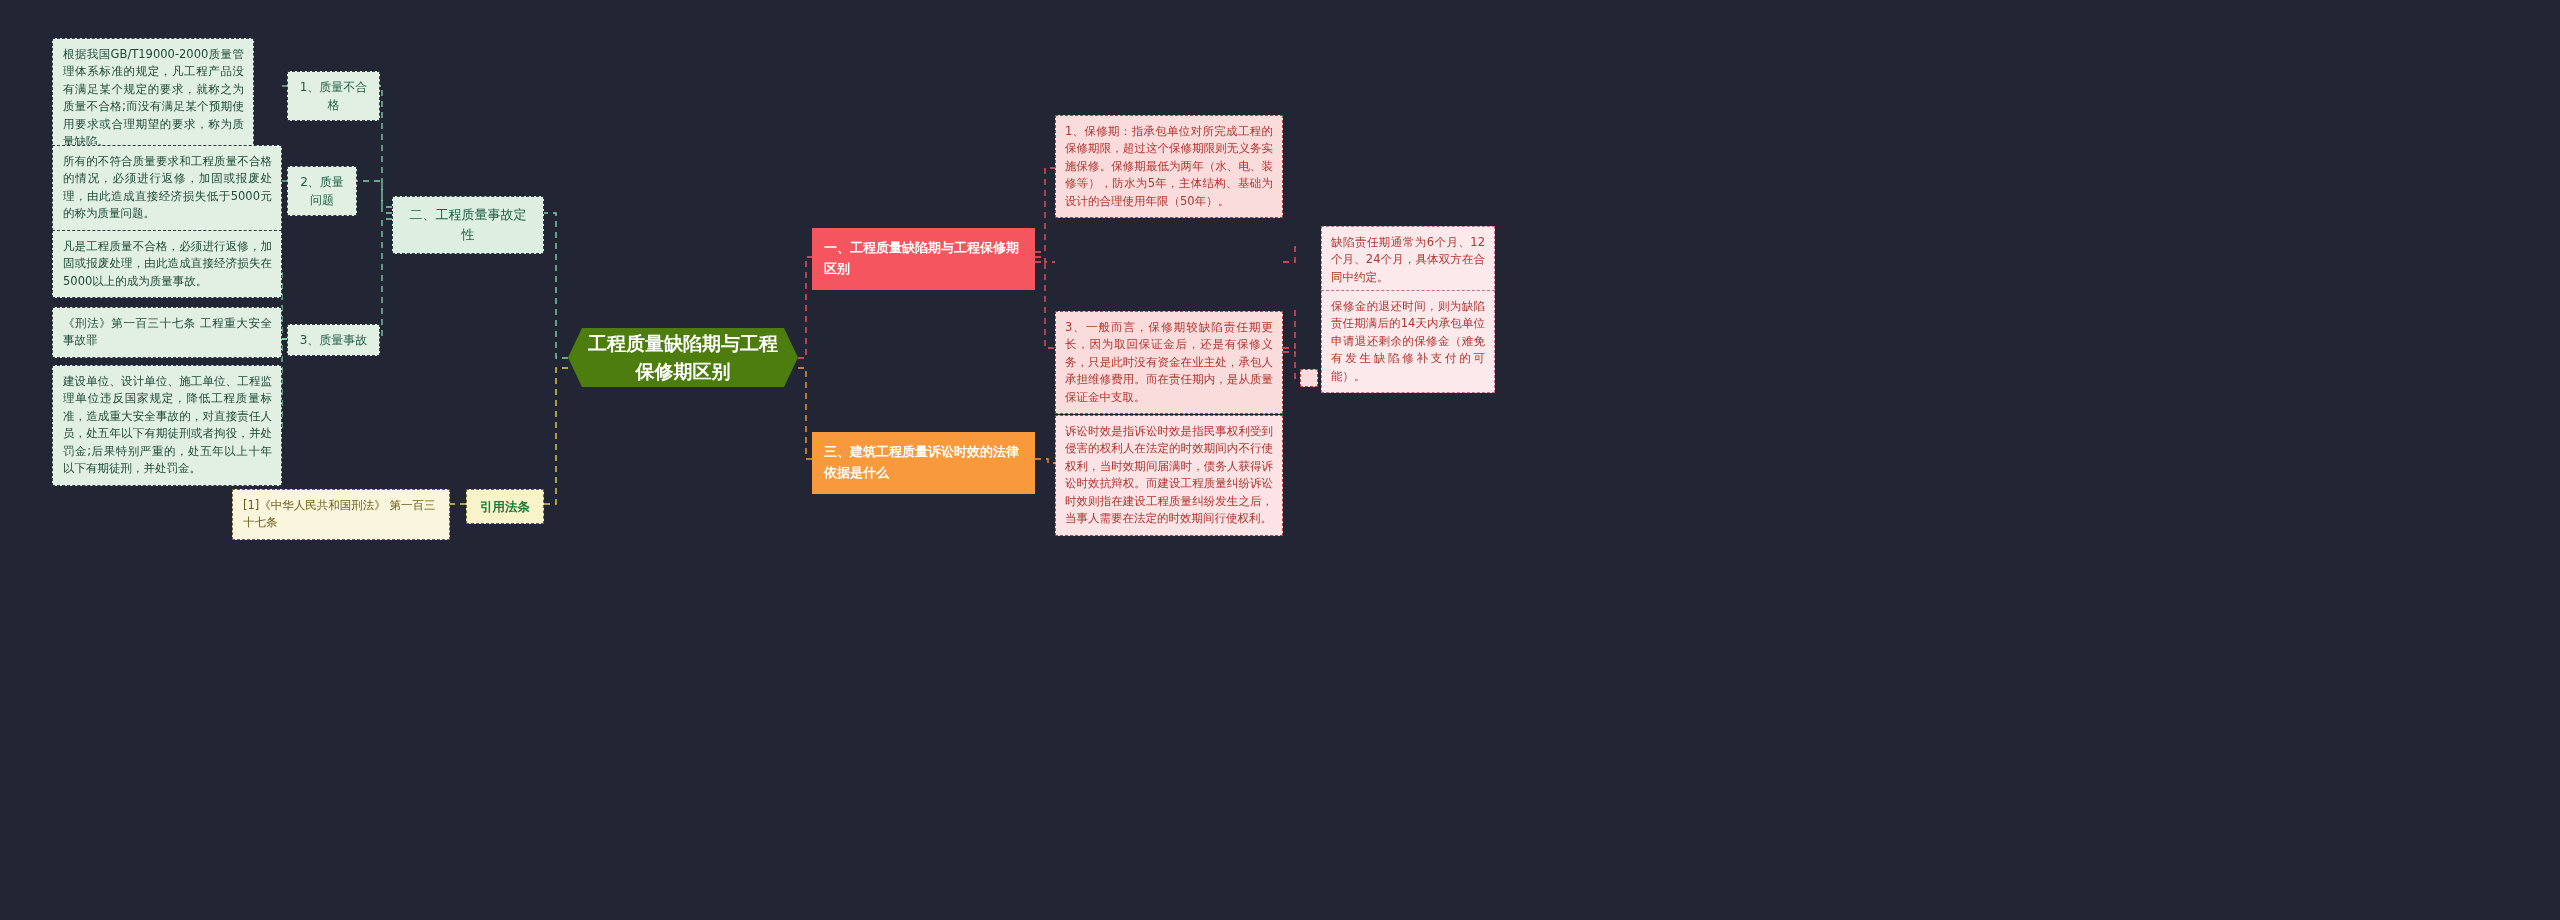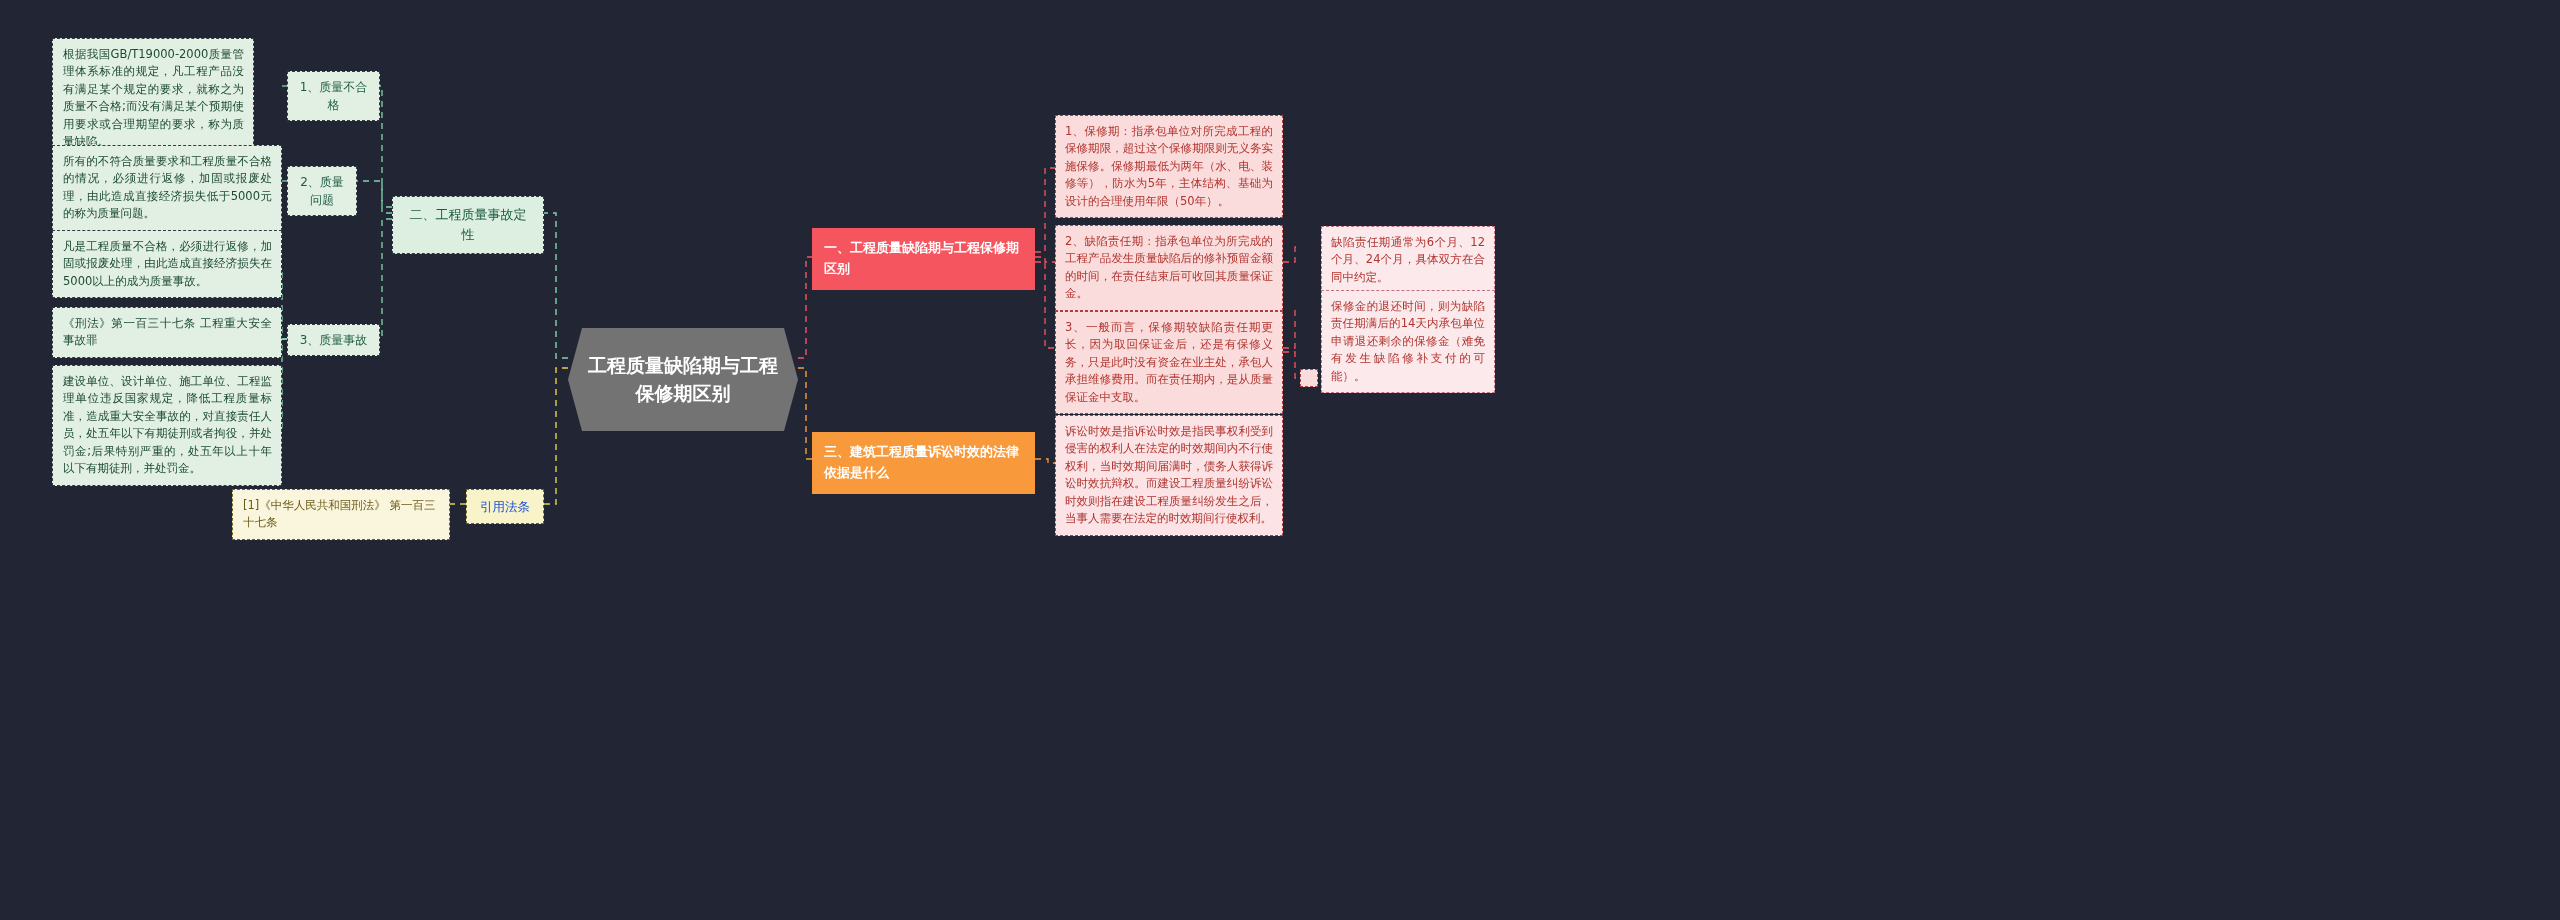--- a/index.html
+++ b/index.html
@@ -58,42 +58,42 @@
     border: 1px dashed #2f3a44;
     color: #1d5c42;
     font-size: 13px;
     padding: 8px 12px;
     text-align: center;
   }
   
   .chip-yellow {
     background: #f8f3c8;
     border: 1px dashed #6d6326;
-    color: #1d4ed8;
+    color: #15803d;
     font-size: 12.5px;
     padding: 7px 11px;
     text-align: center;
-    font-weight: 400;
+    font-weight: 700;
   }
   .cite-box {
     background: #faf5dd;
     border: 1px dashed #6d6326;
     color: #6b5b16;
     font-size: 11.5px;
     padding: 7px 10px;
     text-align: left;
   }
   
   .central {
-    background: #737373;
+    background: #4d7c0f;
     color: #ffffff;
     font-size: 19px;
     font-weight: 700;
     line-height: 1.45;
-    padding: 24px 16px;
+    padding: 2px 16px;
     text-align: center;
     clip-path: polygon(14px 0, calc(100% - 14px) 0, 100% 50%, calc(100% - 14px) 100%, 14px 100%, 0 50%);
   }
   
   .branch-red {
     background: #f5555f;
     border: 1px solid #f5555f;
     color: #ffffff;
     font-size: 13px;
     font-weight: 700;
@@ -202,21 +202,20 @@
   <div class="node leaf" style="left:52px; top:365px; width:230px;">建设单位、设计单位、施工单位、工程监理单位违反国家规定，降低工程质量标准，造成重大安全事故的，对直接责任人员，处五年以下有期徒刑或者拘役，并处罚金;后果特别严重的，处五年以上十年以下有期徒刑，并处罚金。</div>
 
   <div class="node chip-yellow" style="left:466px; top:489px; width:78px;">引用法条</div>
 
   <div class="node cite-box" style="left:232px; top:489px; width:218px;">[1]《中华人民共和国刑法》 第一百三十七条</div>
 
   <div class="node branch-red" style="left:812px; top:228px; width:223px;">一、工程质量缺陷期与工程保修期区别</div>
 
   <div class="node leaf-pink" style="left:1055px; top:115px; width:228px;">1、保修期：指承包单位对所完成工程的保修期限，超过这个保修期限则无义务实施保修。保修期最低为两年（水、电、装修等），防水为5年，主体结构、基础为设计的合理使用年限（50年）。</div>
 
-  <div class="node leaf-pink" style="left:1055px; top:225px; width:228px;">2、缺陷责任期：指承包单位为所完成的工程产品发生质量缺陷后的修补预留金额的时间，在责任结束后可收回其质量保证金。</div>
 
   <div class="node leaf-pink" style="left:1055px; top:311px; width:228px;">3、一般而言，保修期较缺陷责任期更长，因为取回保证金后，还是有保修义务，只是此时没有资金在业主处，承包人承担维修费用。而在责任期内，是从质量保证金中支取。</div>
 
   <div class="node leaf-pink-pale" style="left:1300px; top:226px; width:174px;">缺陷责任期通常为6个月、12个月、24个月，具体双方在合同中约定。</div>
 
   <div class="node leaf-pink-pale" style="left:1300px; top:290px; width:174px;">保修金的退还时间，则为缺陷责任期满后的14天内承包单位申请退还剩余的保修金（难免有发生缺陷修补支付的可能）。</div>
 
   <div class="node stub" style="left:1300px; top:369px; width:18px; height:18px;"></div>
 
   <div class="node branch-orange" style="left:812px; top:432px; width:223px;">三、建筑工程质量诉讼时效的法律依据是什么</div>

